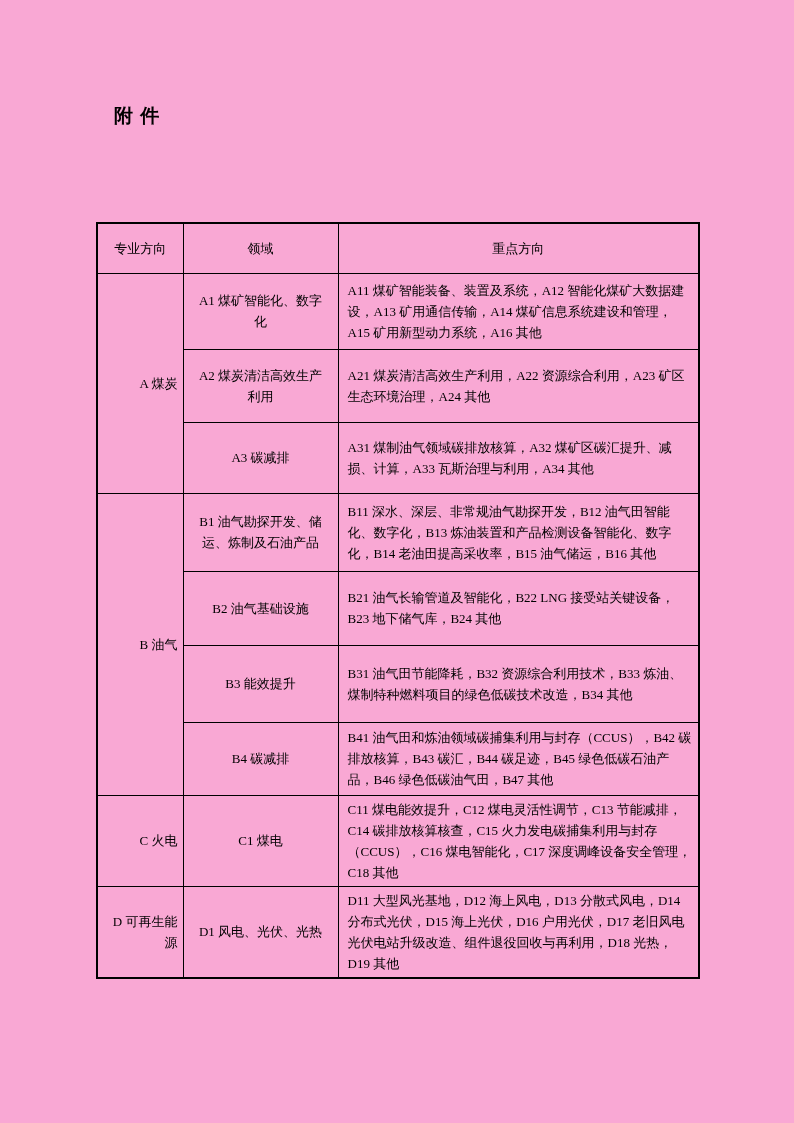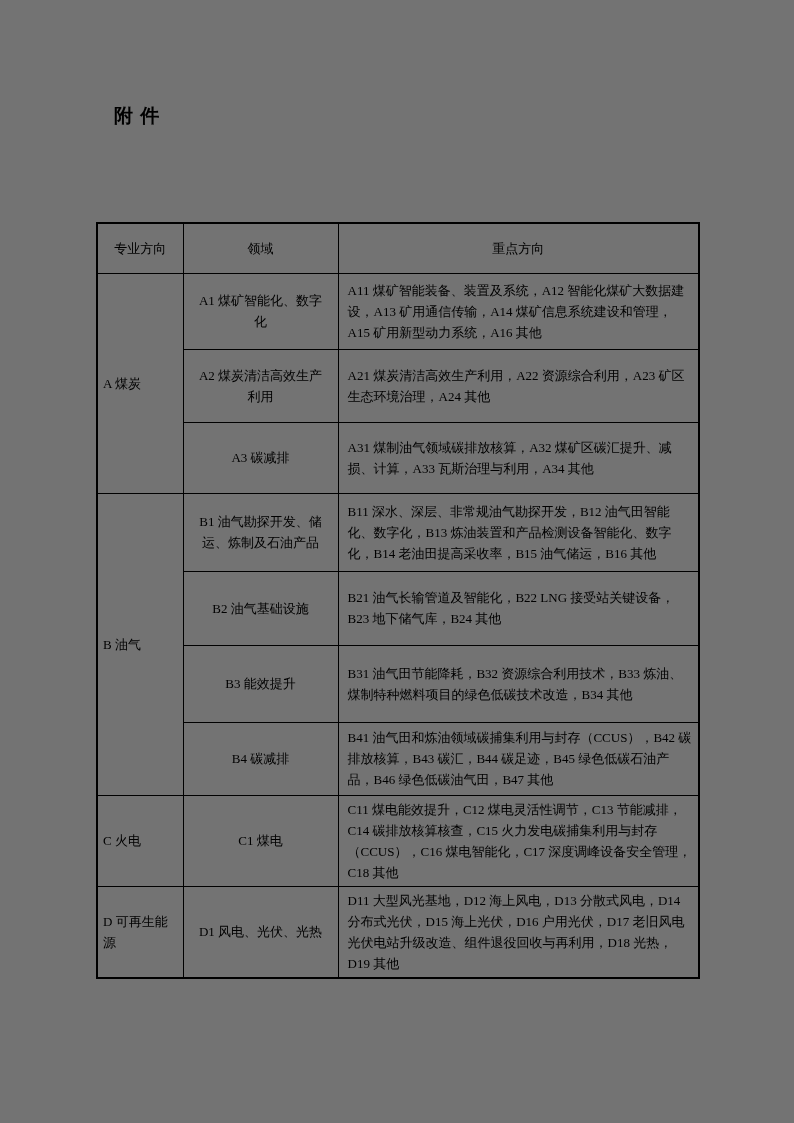--- a/index.html
+++ b/index.html
@@ -10,21 +10,21 @@
   body {
     width: 794px;
     height: 1123px;
     font-family: "Liberation Serif", serif;
     color: #000000;
   }
   .page {
     position: relative;
     width: 794px;
     height: 1123px;
-    background: #737373;
+    background: #f9a8d4;
     overflow: hidden;
   }
   .attachment {
     position: absolute;
     left: 114px;
     top: 103px;
     font-size: 19px;
     font-weight: bold;
     font-family: "Liberation Sans", sans-serif;
     letter-spacing: 1px;
@@ -60,21 +60,21 @@
   }
   .main-table thead tr {
     height: 50px;
   }
   .main-table th {
     text-align: center;
     vertical-align: middle;
     padding: 2px 4px;
   }
   td.cell-direction {
-    text-align: left;
+    text-align: right;
     vertical-align: middle;
     padding: 2px 5px;
   }
   td.cell-field {
     text-align: center;
     vertical-align: middle;
     padding: 2px 11px;
   }
   td.cell-focus {
     text-align: left;

